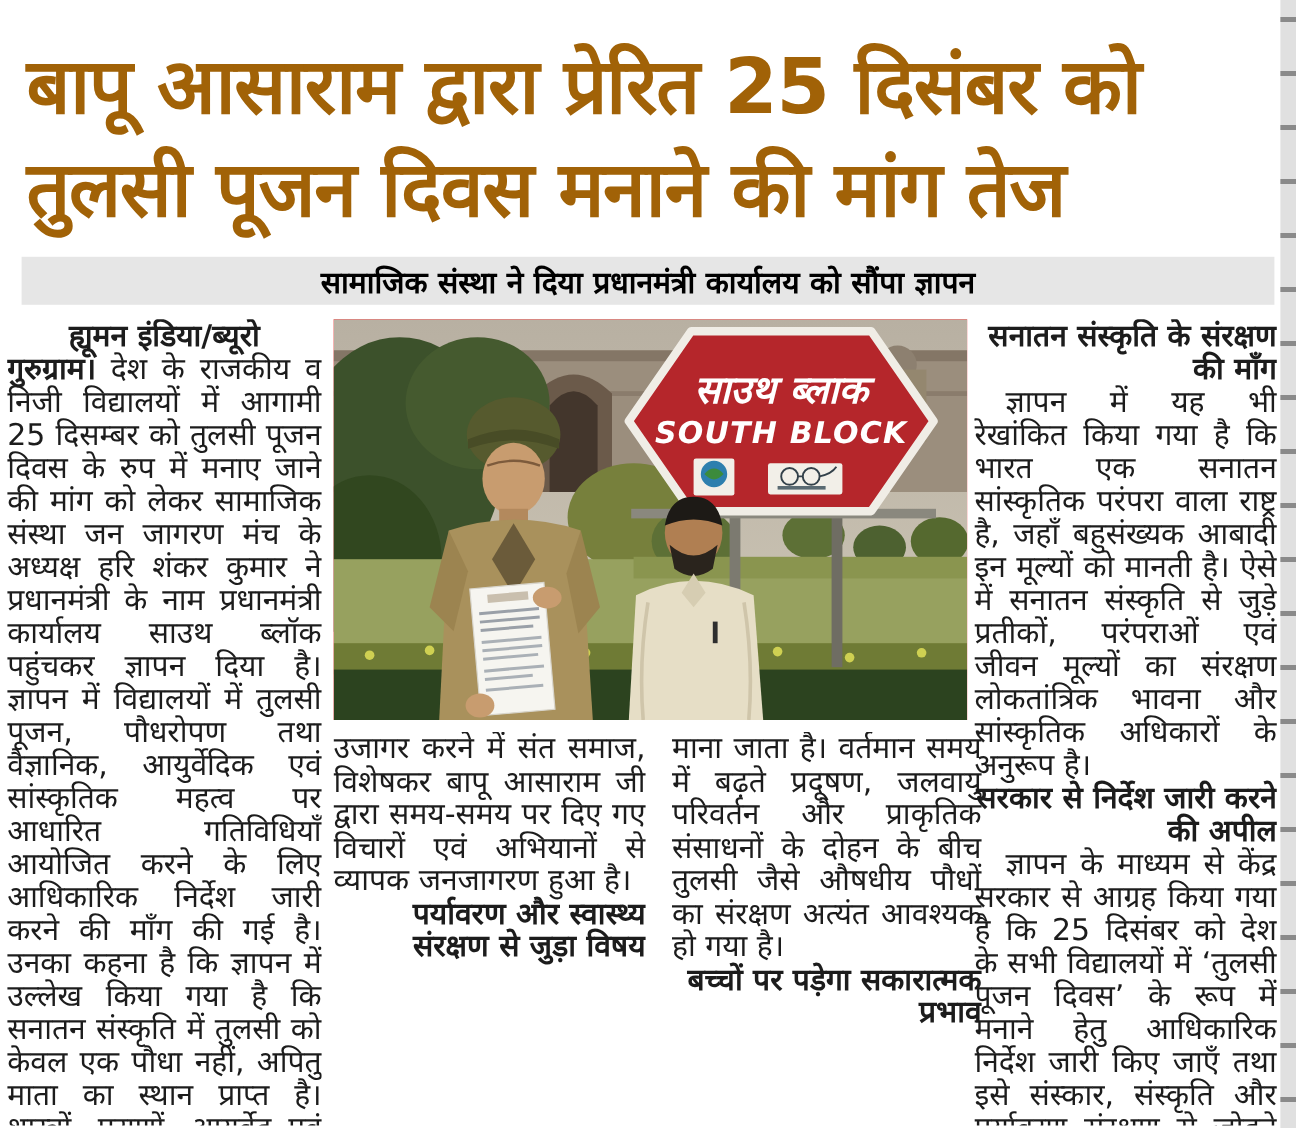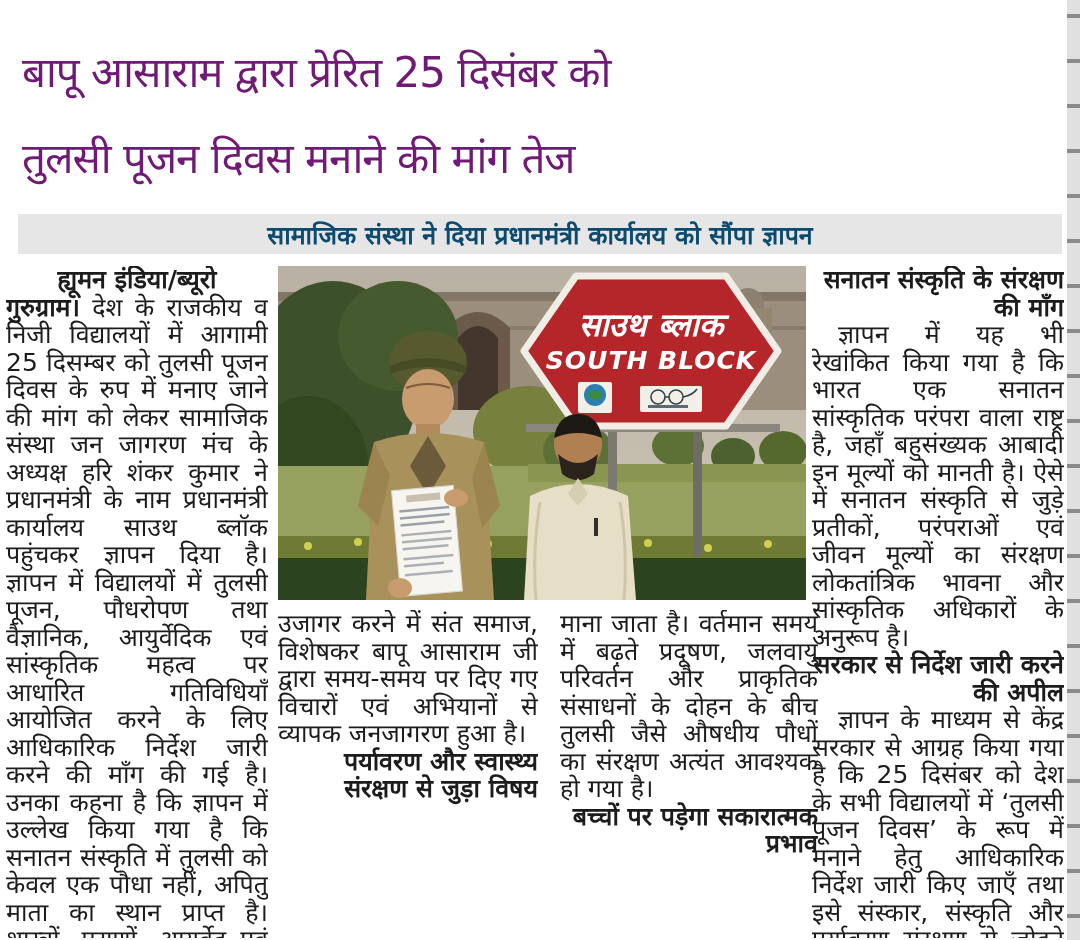--- a/index.html
+++ b/index.html
@@ -6,32 +6,32 @@
   body{
     width:1080px;height:940px;position:relative;overflow:hidden;
     background:#ffffff;
     font-family:"DejaVu Sans","Liberation Sans",sans-serif;
     color:#1c1c1c;
   }
   .abs{position:absolute;}
   
   .headline{
     left:22px;top:30px;width:1030px;height:180px;
-    font-weight:normal;color:#701a75;
-    font-size:42px;line-height:86px;letter-spacing:-1px;
+    font-weight:bold;color:#a16207;
+    font-size:64px;line-height:86px;letter-spacing:-1px;
     white-space:nowrap;
   }
   
   .subhead-strip{
     left:18px;top:214px;width:1044px;height:40px;
     background:#e6e6e6;
     display:flex;align-items:center;justify-content:center;
   }
   .subhead-strip .txt{
-    font-weight:bold;font-size:25px;color:#0c4a6e;white-space:nowrap;
+    font-weight:bold;font-size:25px;color:#000000;white-space:nowrap;
   }
   
   .col{
     top:266px;height:672px;
     font-size:25px;line-height:27.5px;
     text-align:justify;overflow:hidden;
   }
   .col p{margin:0;text-indent:26px;}
   .col p.noindent{text-indent:0;}
   .byline{font-weight:bold;text-align:center;text-indent:0 !important;}

